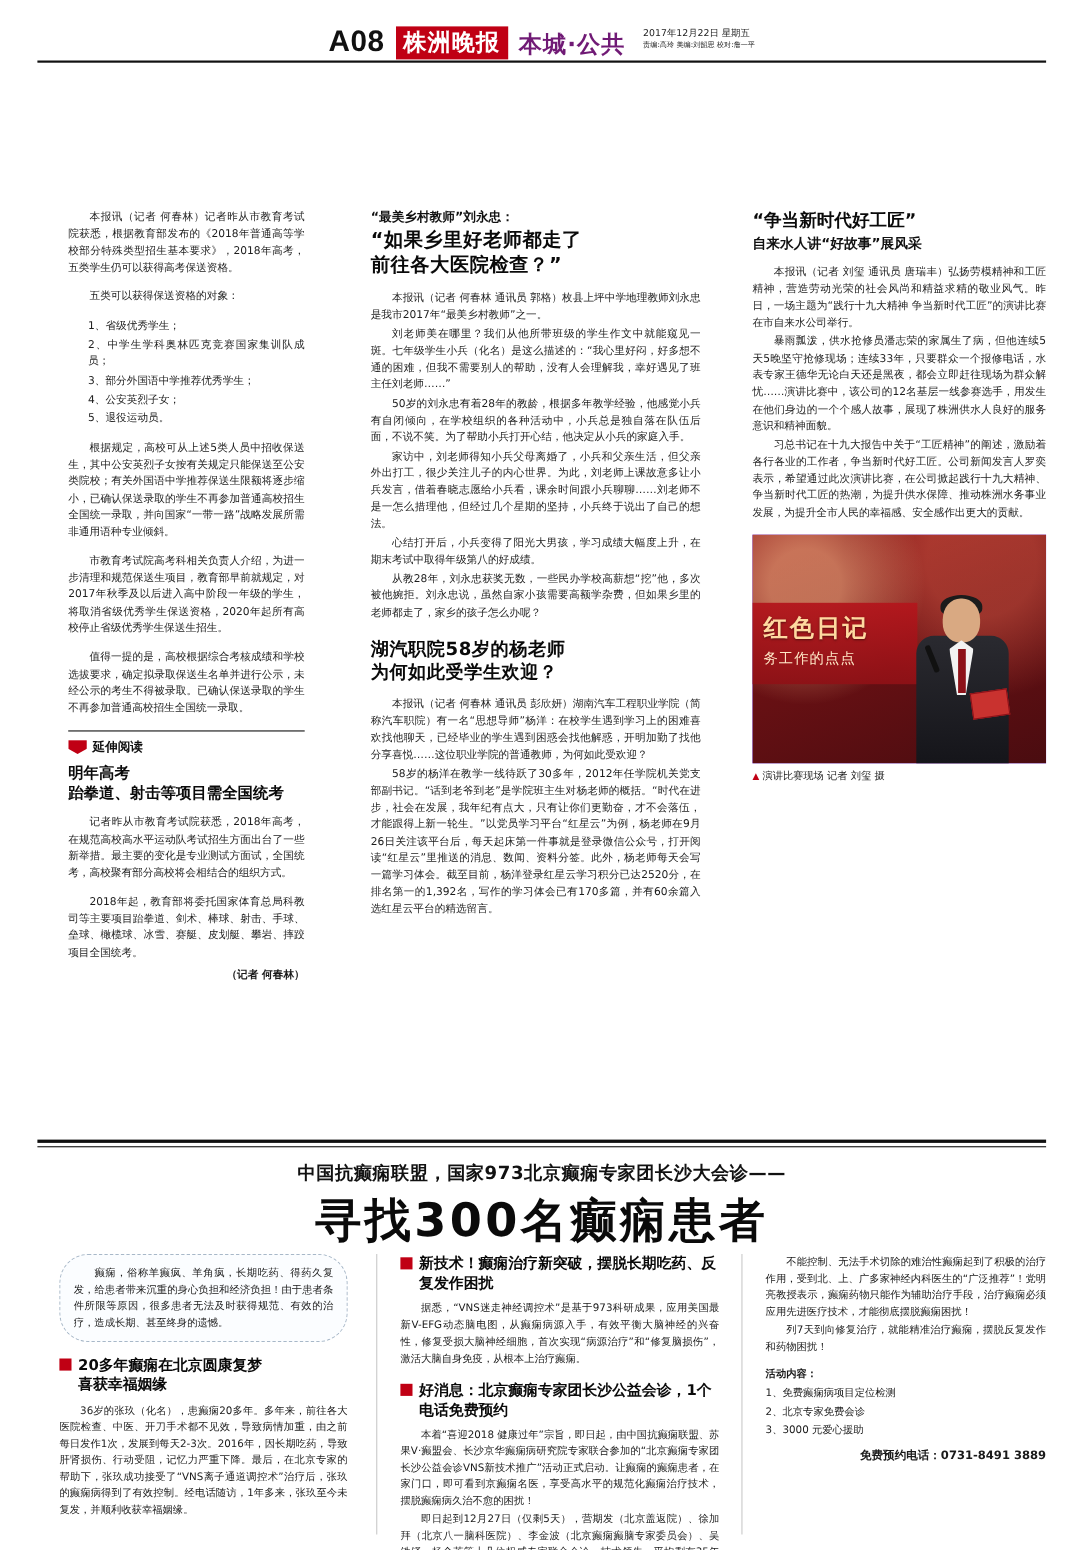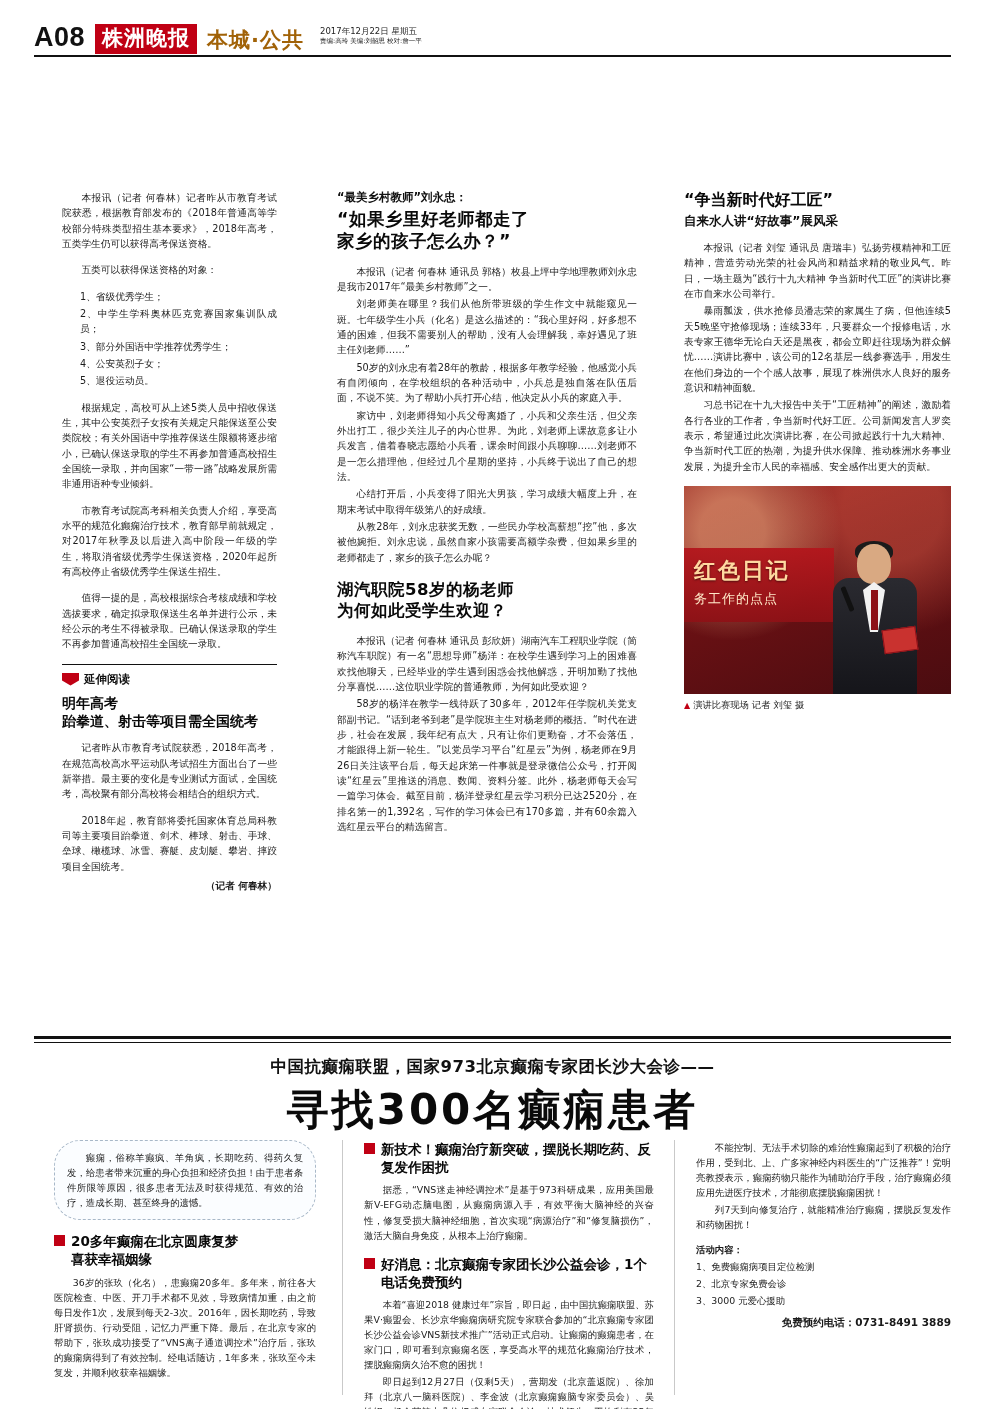--- a/index.html
+++ b/index.html
@@ -11,34 +11,34 @@
     font-family: "DejaVu Sans", "Liberation Sans", sans-serif;
     color: #1a1a1a;
     position: relative;
     overflow: hidden;
   }
   .page { position: relative; width: 985px; height: 1409px; }
 
   
   .masthead {
     position: absolute; left: 34px; top: 14px; width: 917px; height: 40px;
-    display: flex; align-items: flex-end; gap: 10px;
+    display: flex; align-items: flex-end; gap: 10px; justify-content: center;
   }
   .page-num {
     font-size: 27px; font-weight: bold; letter-spacing: 0.5px;
     color: #111; line-height: 1; padding-bottom: 3px;
     font-family: "Liberation Sans", sans-serif;
   }
   .paper-logo {
     background: #c00014; color: #fff; font-size: 21px; font-weight: bold;
     padding: 4px 7px 5px 7px; letter-spacing: 1px; line-height: 1;
     font-family: "DejaVu Sans", sans-serif;
   }
   .section-name {
-    font-size: 21px; font-weight: bold; color: #a16207; line-height: 1;
+    font-size: 21px; font-weight: bold; color: #701a75; line-height: 1;
     padding-bottom: 3px; letter-spacing: 1px;
   }
   .mast-meta {
     display: flex; flex-direction: column; justify-content: flex-end;
     padding-bottom: 8px; margin-left: 6px;
   }
   .mast-meta .d1 { font-size: 8.5px; color: #222; line-height: 1.35; }
   .mast-meta .d2 { font-size: 6.5px; color: #222; line-height: 1.35; }
   .mast-rule {
     position: absolute; left: 34px; top: 55px; width: 917px; height: 2px;
@@ -255,21 +255,21 @@
       <div class="list-block">
         <p class="body">1、省级优秀学生；</p>
         <p class="body">2、中学生学科奥林匹克竞赛国家集训队成员；</p>
         <p class="body">3、部分外国语中学推荐优秀学生；</p>
         <p class="body">4、公安英烈子女；</p>
         <p class="body">5、退役运动员。</p>
       </div>
       <div class="gap"></div>
       <p class="body">根据规定，高校可从上述5类人员中招收保送生，其中公安英烈子女按有关规定只能保送至公安类院校；有关外国语中学推荐保送生限额将逐步缩小，已确认保送录取的学生不再参加普通高校招生全国统一录取，并向国家“一带一路”战略发展所需非通用语种专业倾斜。</p>
       <div class="gap"></div>
-      <p class="body">市教育考试院高考科相关负责人介绍，享受高水平的规范化癫痫治疗技术，教育部早前就规定，对2017年秋季及以后进入高中阶段一年级的学生，将取消省级优秀学生保送资格，2020年起所有高校停止省级优秀学生保送生招生。</p>
+      <p class="body">市教育考试院高考科相关负责人介绍，为进一步清理和规范保送生项目，教育部早前就规定，对2017年秋季及以后进入高中阶段一年级的学生，将取消省级优秀学生保送资格，2020年起所有高校停止省级优秀学生保送生招生。</p>
       <div class="gap"></div>
       <p class="body">值得一提的是，高校根据综合考核成绩和学校选拔要求，确定拟录取保送生名单并进行公示，未经公示的考生不得被录取。已确认保送录取的学生不再参加普通高校招生全国统一录取。</p>
 
       <div class="ext-rule"></div>
       <div class="ext-tag">
         <div class="flag"></div>
         <div class="ext-tag-label">延伸阅读</div>
       </div>
       <div class="ext-title">
         <div>明年高考</div>
@@ -279,21 +279,21 @@
       <p class="body">记者昨从市教育考试院获悉，2018年高考，在规范高校高水平运动队考试招生方面出台了一些新举措。最主要的变化是专业测试方面试，全国统考，高校聚有部分高校将会相结合的组织方式。</p>
       <div class="gap"></div>
       <p class="body">2018年起，教育部将委托国家体育总局科教司等主要项目跆拳道、剑术、棒球、射击、手球、垒球、橄榄球、冰雪、赛艇、皮划艇、攀岩、摔跤项目全国统考。</p>
       <div class="byline">（记者 何春林）</div>
     </div>
 
     <div class="col col2">
       <div class="sub-kicker">“最美乡村教师”刘永忠：</div>
       <div class="sub-head">
         <div>“如果乡里好老师都走了</div>
-        <div>家乡的孩子怎么办？”</div>
+        <div>前往各大医院检查？”</div>
       </div>
       <p class="body">本报讯（记者 何春林  通讯员 郭格）枚县上坪中学地理教师刘永忠是我市2017年“最美乡村教师”之一。</p>
       <p class="body">刘老师美在哪里？我们从他所带班级的学生作文中就能窥见一斑。七年级学生小兵（化名）是这么描述的：“我心里好闷，好多想不通的困难，但我不需要别人的帮助，没有人会理解我，幸好遇见了班主任刘老师……”</p>
       <p class="body">50岁的刘永忠有着28年的教龄，根据多年教学经验，他感觉小兵有自闭倾向，在学校组织的各种活动中，小兵总是独自落在队伍后面，不说不笑。为了帮助小兵打开心结，他决定从小兵的家庭入手。</p>
       <p class="body">家访中，刘老师得知小兵父母离婚了，小兵和父亲生活，但父亲外出打工，很少关注儿子的内心世界。为此，刘老师上课故意多让小兵发言，借着春晓志愿给小兵看，课余时间跟小兵聊聊……刘老师不是一怎么措理他，但经过几个星期的坚持，小兵终于说出了自己的想法。</p>
       <p class="body">心结打开后，小兵变得了阳光大男孩，学习成绩大幅度上升，在期末考试中取得年级第八的好成绩。</p>
       <p class="body">从教28年，刘永忠获奖无数，一些民办学校高薪想“挖”他，多次被他婉拒。刘永忠说，虽然自家小孩需要高额学杂费，但如果乡里的老师都走了，家乡的孩子怎么办呢？</p>
 
       <div class="sub-head2">
         <div>湖汽职院58岁的杨老师</div>

